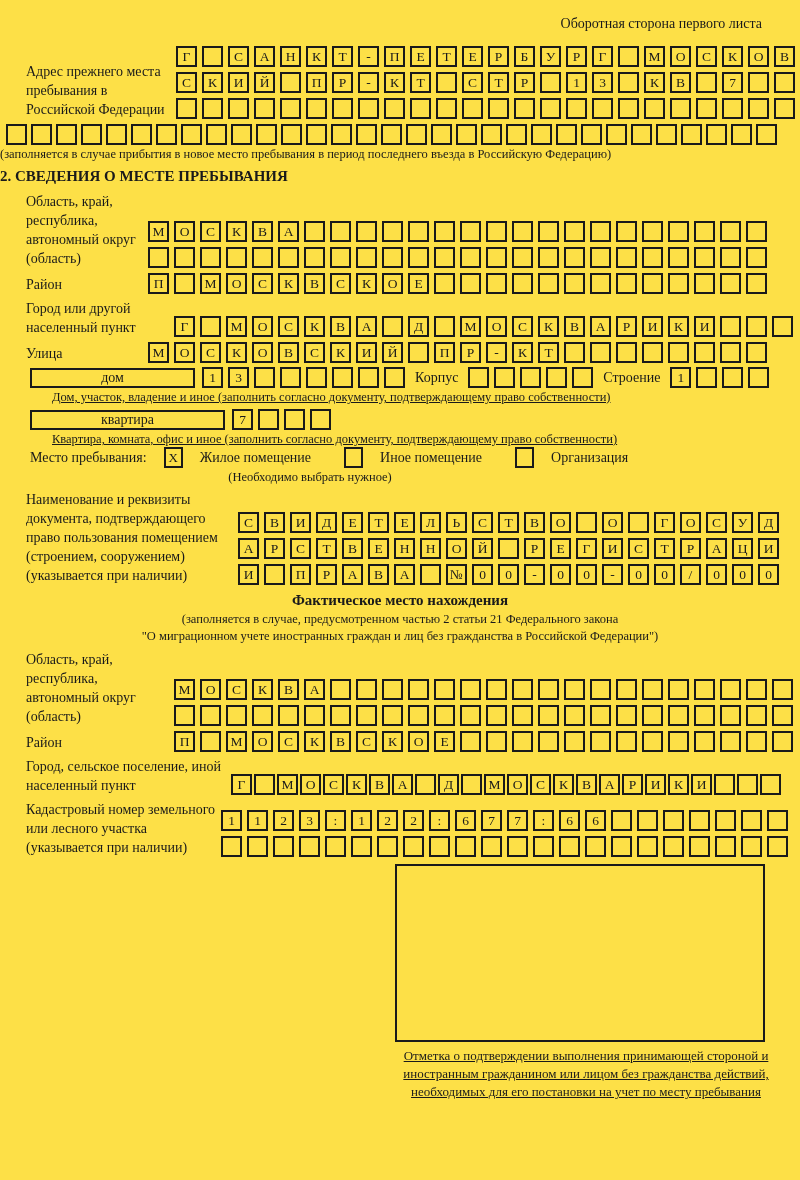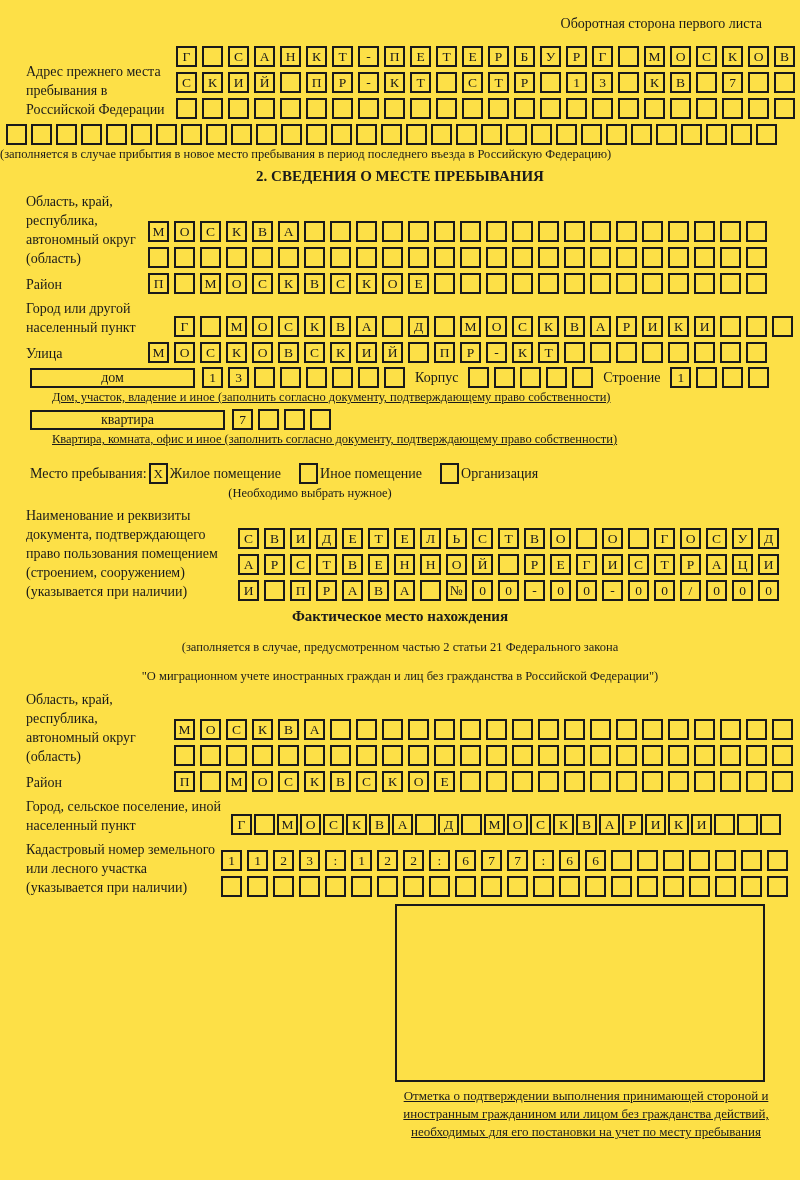--- a/index.html
+++ b/index.html
@@ -18,40 +18,40 @@
   .cellrow.gap2 { gap:2px; }
   .cellrow.gap4 { gap:4px; }
   .cell {
     width:21px; height:21px; flex:none; border:2px solid #1a1a1a;
     display:flex; align-items:center; justify-content:center;
     font-size:13.5px; line-height:16px;
   }
   .fullrow { padding-left:6px; margin-top:5px; }
   .caption { font-size:12.5px; line-height:15px; margin-top:2px; }
   .center { text-align:left; }
-  .sec-title { text-align:center; font-weight:bold; font-size:15px; margin-top:6px; height:19px; }
+  .sec-title { text-align:left; font-weight:bold; font-size:15px; margin-top:6px; height:19px; }
   .addr { margin-top:12px; }
   .inline-row { display:flex; align-items:center; padding-left:30px; margin-top:4px; gap:7px; }
   .widebox {
     border:2px solid #1a1a1a; height:20px; display:flex; align-items:center; justify-content:center;
     font-size:14px; flex:none;
   }
   .wb165{width:165px} .wb195{width:195px}
   .inline-label { font-size:14px; flex:none; padding:0 3px; }
   .house-caption { padding-left:52px;text-decoration:underline; }
-  .stay-row { gap:2px; margin-top:16px; }
+  .stay-row { gap:17px; margin-top:0; }
   .stay-label { font-size:14px; flex:none; }
   .checkbox {
     width:19px; height:21px; border:2px solid #1a1a1a; flex:none;
     display:flex; align-items:center; justify-content:center; font-size:13px;
   }
   .opt-label { font-size:14px; flex:none; margin-right:16px; }
   .stay-caption { margin-left:160px; width:300px; text-align:center; }
   .fact-title { text-align:center; font-weight:bold; font-size:15px; margin-top:7px; height:19px; }
-  .fact-caption { text-align:center; font-size:12.5px; line-height:17px; width:660px; margin:12px auto 0; }
+  .fact-caption { text-align:center; font-size:12.5px; line-height:17px; width:660px; margin:0 auto 0; }
   .cad-rows { margin-top:8px; }
   .confirm-box { width:370px; height:178px; border:2px solid #1a1a1a; margin:7px 0 0 395px; }
   .confirm-caption { width:404px; margin:5px 0 0 384px; text-align:center; font-size:13px; line-height:18px;text-decoration:underline; }
 </style>
 </head>
 <body>
 
 <div class="page">
 
   <div class="note-right">Оборотная сторона первого листа</div>

